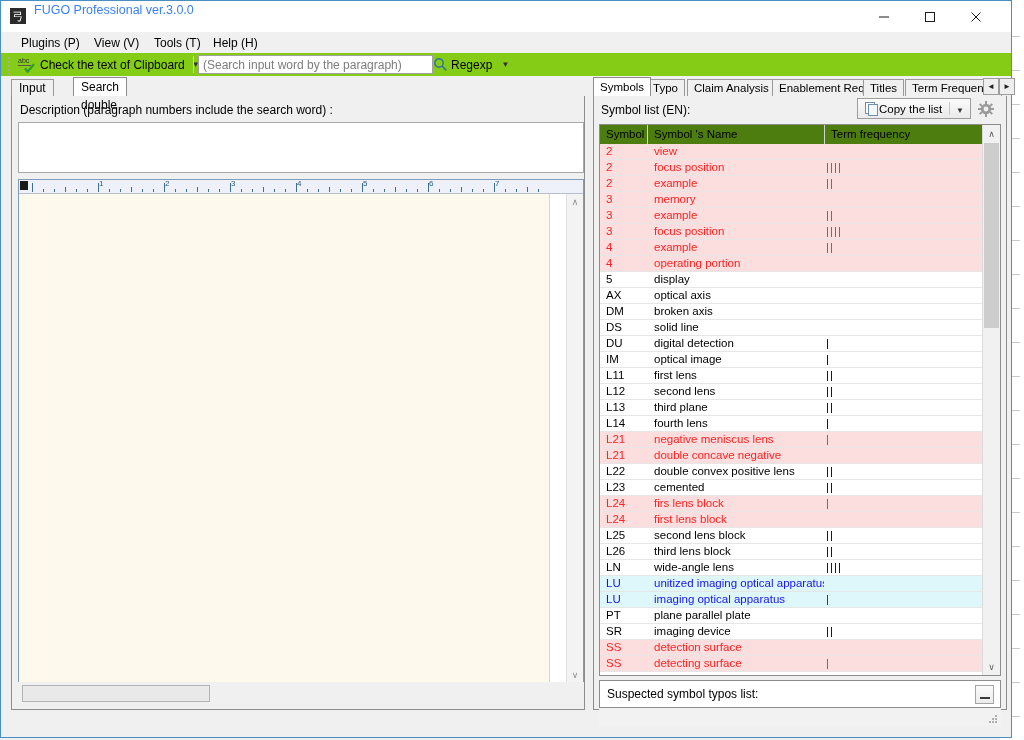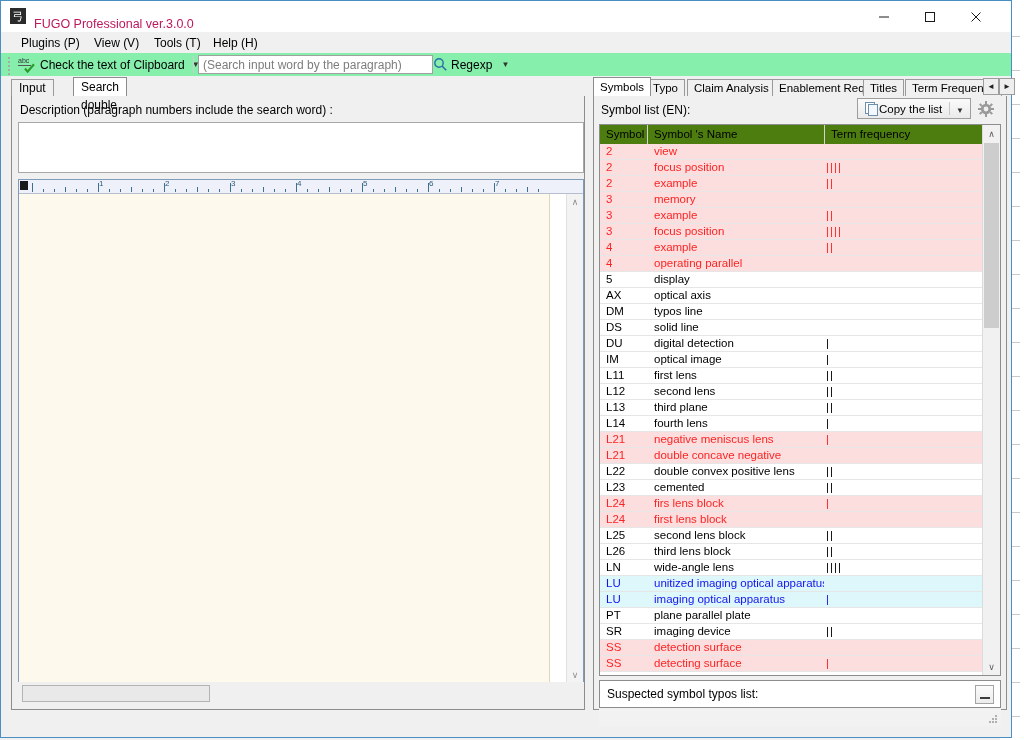--- a/index.html
+++ b/index.html
@@ -18,31 +18,31 @@
 
   
   .window{position:absolute;left:0;top:0;width:1012px;height:738px;
           background:#f0f0f0;border:1px solid #4a8fc4;box-sizing:border-box;}
 
   
   .titlebar{position:absolute;left:0;top:0;right:0;height:31px;background:#ffffff;}
   .title-icon{position:absolute;left:9px;top:7px;width:16px;height:16px;background:#2b2b2b;
               color:#ffffff;font-size:11px;line-height:16px;text-align:center;
               font-family:"Liberation Serif",serif;}
-  .title-text{position:absolute;left:33px;top:16px;font-size:12.5px;color:#be185d;}
+  .title-text{position:absolute;left:33px;top:2px;font-size:12.5px;color:#3b82f6;}
   .winbtn{position:absolute;top:0;width:46px;height:31px;cursor:default;}
   .winbtn svg{position:absolute;left:50%;top:50%;transform:translate(-50%,-50%);}
   .btn-min{right:104px;} .btn-max{right:58px;} .btn-close{right:12px;}
 
   
   .menubar{position:absolute;left:0;top:31px;right:0;height:21px;background:#f0f0f0;}
   .menu-item{position:absolute;top:3px;font-size:12px;color:#000;padding:1px 5px;cursor:default;}
 
   
-  .toolbar{position:absolute;left:0;top:52px;right:0;height:23px;background:#86efac;}
+  .toolbar{position:absolute;left:0;top:52px;right:0;height:23px;background:#84cc16;}
   .grip{position:absolute;left:7px;top:4px;width:3px;height:15px;}
   .grip i{display:block;width:2px;height:2px;background:#a9a9a9;margin-bottom:2px;}
   .tb-clip{position:absolute;left:16px;top:2px;height:19px;display:flex;align-items:center;cursor:default;}
   .abc-ico{position:relative;width:19px;height:16px;margin-right:4px;}
   .abc-ico .abc{position:absolute;left:1px;top:0;font-size:7px;color:#333;letter-spacing:0;}
   .abc-ico .ul{position:absolute;left:1px;top:8px;width:13px;height:1px;background:#555;}
   .tb-label{font-size:12px;color:#000;}
   .tb-caret{margin-left:7px;font-size:8px;color:#333;}
   .tb-sep{position:absolute;left:192px;top:3px;width:1px;height:17px;background:#cfcfcf;}
   .search-box{position:absolute;left:197px;top:2px;width:235px;height:19px;
@@ -425,36 +425,36 @@
                   <div class="tc tc-name red">focus position</div>
                   <div class="tc tc-freq red">||||</div>
                 </div>
                 <div class="trow pink">
                   <div class="tc tc-sym red">4</div>
                   <div class="tc tc-name red">example</div>
                   <div class="tc tc-freq red">||</div>
                 </div>
                 <div class="trow pink">
                   <div class="tc tc-sym red">4</div>
-                  <div class="tc tc-name red">operating parallel</div>
+                  <div class="tc tc-name red">operating portion</div>
                   <div class="tc tc-freq red"></div>
                 </div>
                 <div class="trow">
                   <div class="tc tc-sym">5</div>
                   <div class="tc tc-name">display</div>
                   <div class="tc tc-freq"></div>
                 </div>
                 <div class="trow">
                   <div class="tc tc-sym">AX</div>
                   <div class="tc tc-name">optical axis</div>
                   <div class="tc tc-freq"></div>
                 </div>
                 <div class="trow">
                   <div class="tc tc-sym">DM</div>
-                  <div class="tc tc-name">typos line</div>
+                  <div class="tc tc-name">broken axis</div>
                   <div class="tc tc-freq"></div>
                 </div>
                 <div class="trow">
                   <div class="tc tc-sym">DS</div>
                   <div class="tc tc-name">solid line</div>
                   <div class="tc tc-freq"></div>
                 </div>
                 <div class="trow">
                   <div class="tc tc-sym">DU</div>
                   <div class="tc tc-name">digital detection</div>

